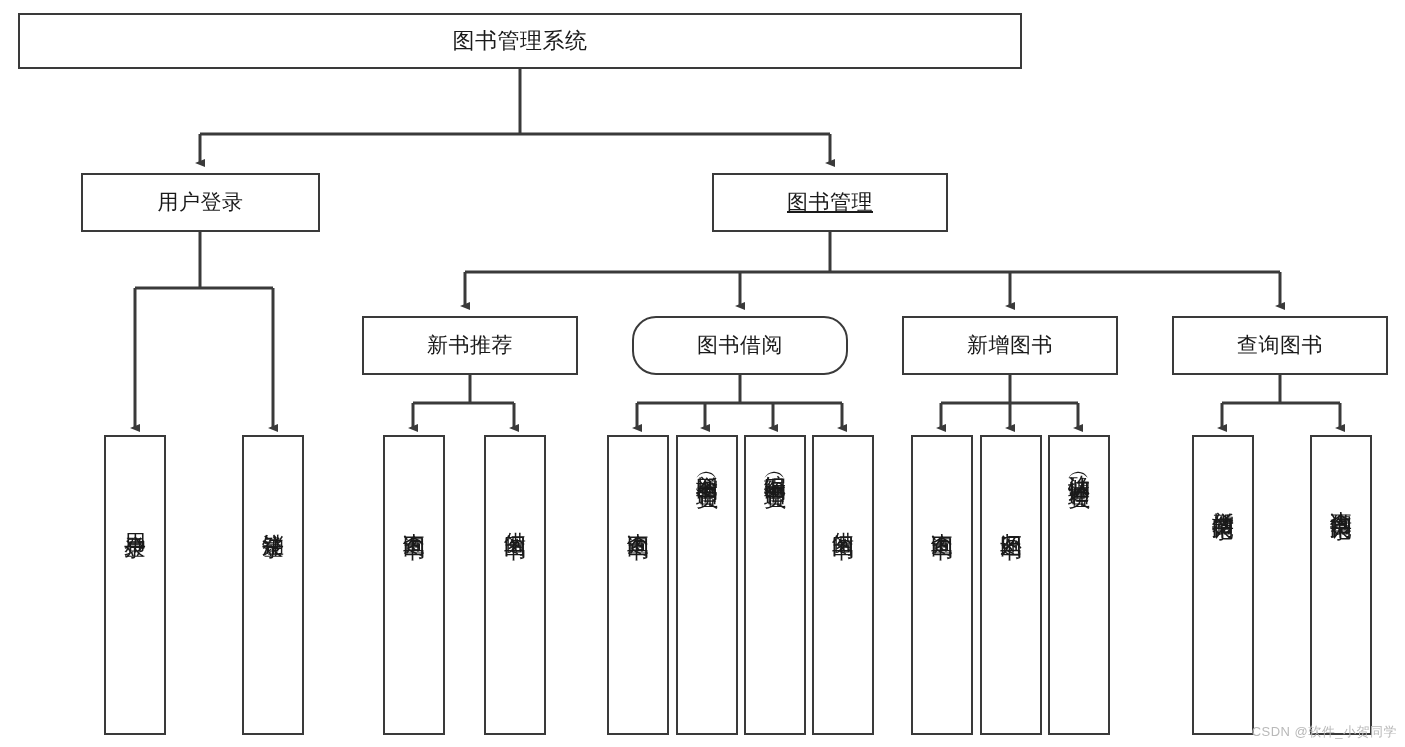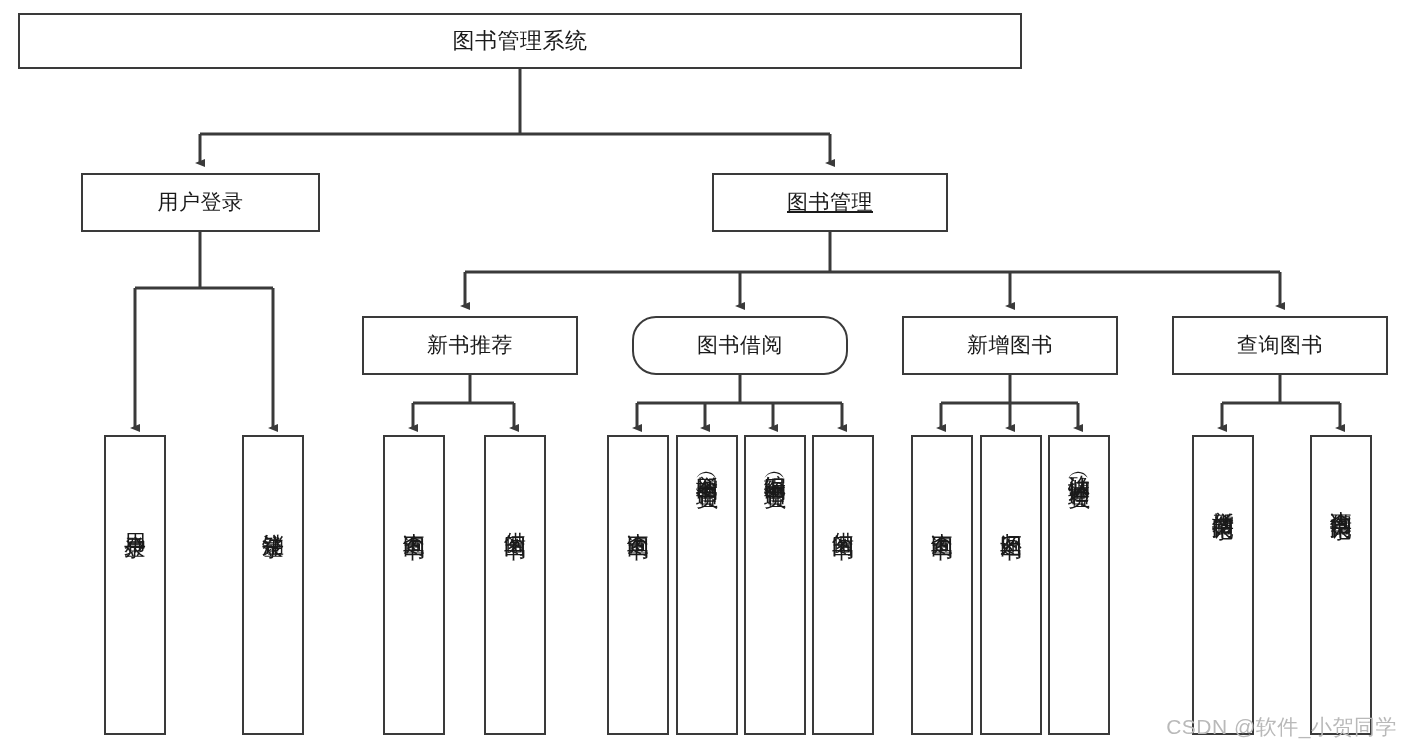--- a/index.html
+++ b/index.html
@@ -68,21 +68,21 @@
   .node.vertical.mid2 .label {
     padding-top: 40px;
   }
   .node.vertical.tall .label {
     padding-top: 4px;
   }
   .watermark {
     position: absolute;
     right: 8px;
     bottom: 6px;
-    font-size: 21px;
+    font-size: 13px;
     color: #b9b9b9;
     letter-spacing: 0.5px;
     white-space: nowrap;
     user-select: none;
   }
 </style>
 </head>
 <body>
 
 <div id="canvas">

